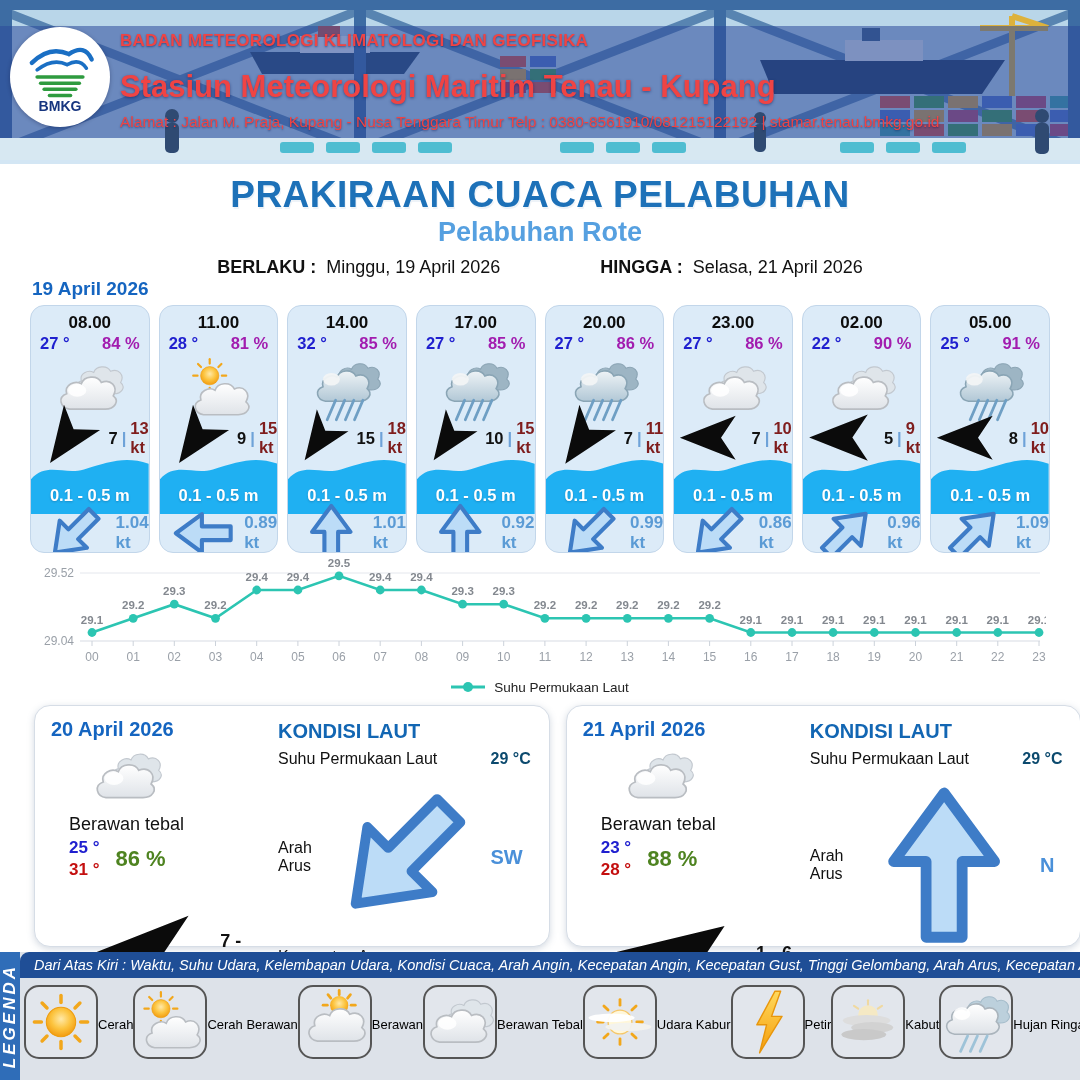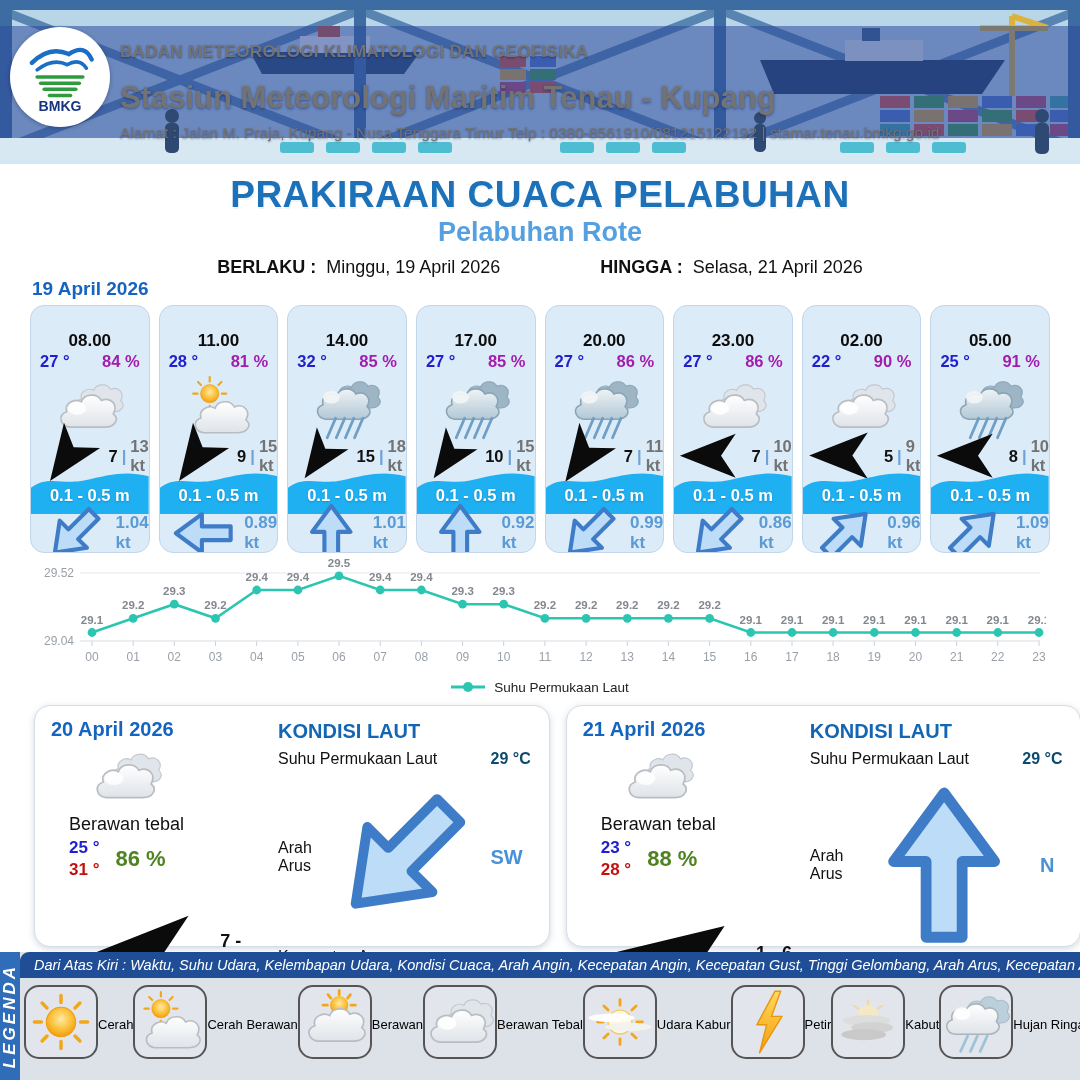--- a/index.html
+++ b/index.html
@@ -7,51 +7,51 @@
        font-family:"Liberation Sans",sans-serif;color:#111;position:relative}
   svg{font-family:inherit}
 
   
   .header{position:relative;height:160px;overflow:hidden}
   .header-illustration{position:absolute;inset:0;width:100%;height:100%}
   .logo-circle{position:absolute;left:10px;top:27px;width:100px;height:100px;background:#fff;
                border-radius:50%;z-index:3;display:flex;align-items:center;justify-content:center;
                box-shadow:0 1px 4px rgba(0,0,40,.3)}
   .logo-circle svg{width:88px;height:88px}
-  .header-text{position:absolute;left:120px;top:42px;z-index:3;color:#737373}
+  .header-text{position:absolute;left:120px;top:31px;z-index:3;color:#ef4444}
   .h-agency{font-size:17px;font-weight:bold;letter-spacing:.3px;text-shadow:0 1px 2px rgba(10,20,80,.5)}
   .h-station{font-size:31px;font-weight:bold;margin-top:18px;text-shadow:0 1px 3px rgba(10,20,80,.5)}
   .h-address{font-size:15.5px;margin-top:8px;text-shadow:0 1px 2px rgba(10,20,80,.5)}
   .header-sep{height:4px;background:#d3e6f4}
 
   
   .title-section{text-align:center;padding-top:10px;height:104px}
   .t-main{font-size:37px;font-weight:900;color:#1d71b8;letter-spacing:.5px;
           text-shadow:1px 2px 0 #eef3f8}
   .t-sub{font-size:27px;font-weight:bold;color:#56a0e0;margin-top:1px}
   .validity{margin-top:9px;font-size:18px;display:flex;justify-content:center;gap:100px}
   .v-label{font-weight:bold}
 
   
   .forecast-section{margin:0 30px}
   .day-label{font-size:19px;font-weight:bold;color:#1565c0;margin:0 0 5px 2px}
   .cards-row{display:flex;gap:9px}
   .fcard{flex:1;background:#dcebf8;border:1px solid #c2d6ea;border-radius:14px;overflow:hidden;
          display:flex;flex-direction:column;height:246px}
-  .fc-time{text-align:center;font-weight:bold;font-size:17px;margin-top:25px;color:#0c0c0c}
+  .fc-time{text-align:center;font-weight:bold;font-size:17px;margin-top:7px;color:#0c0c0c}
   .fc-th{display:flex;justify-content:space-between;padding:0 9px;font-size:16.5px;font-weight:bold;margin-top:1px}
   .fc-temp{color:#2020cf}
   .fc-hum{color:#a21caf}
   .fc-icon{height:70px;display:flex;align-items:center;justify-content:center;margin-top:1px}
   .fc-icon svg{width:72px;height:66px;display:block}
   .fc-wind{display:flex;align-items:center;justify-content:center;gap:4px;font-size:16.5px;
            font-weight:bold;height:26px;margin-top:1px}
   .fc-dart svg{width:20px;height:20px;display:block}
   .fc-sep{color:#6ea2d8;font-weight:bold}
-  .fc-gust{color:#737373}
+  .fc-gust{color:#7f1d1d}
   .fc-wave{position:relative;height:60px;margin-top:auto}
   .fc-wave svg{position:absolute;inset:0;width:100%;height:100%}
   .fc-wavetext{position:absolute;bottom:9px;width:100%;text-align:center;color:#fff;
                font-weight:bold;font-size:16.5px;text-shadow:0 1px 2px rgba(0,40,80,.25)}
   .fc-current{height:38px;display:flex;align-items:center;gap:7px;padding-left:9px;
               font-weight:bold;font-size:17px;color:#5b9bd5}
   .fc-curarrow svg{width:25px;height:25px;display:block}
 
   
   .chart-section{margin:6px 34px 0}

